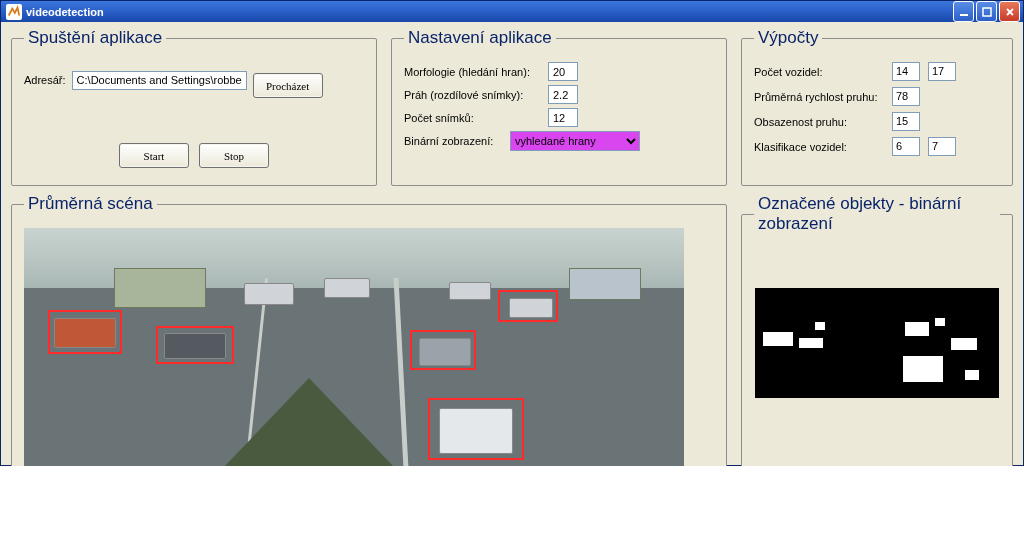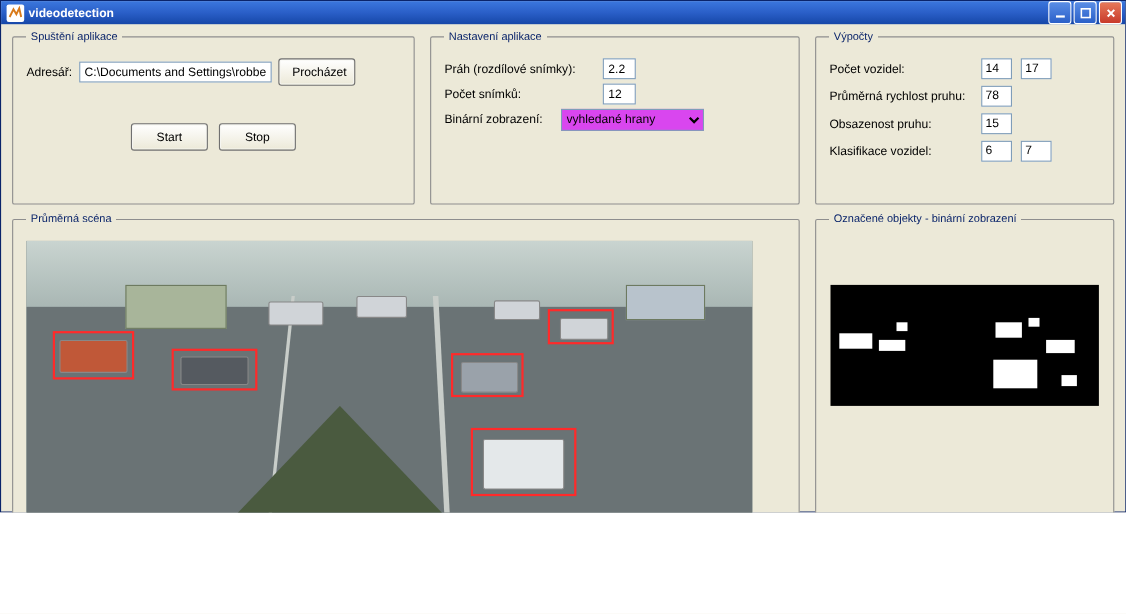--- a/index.html
+++ b/index.html
@@ -8,28 +8,28 @@
   .titlebar .app-icon{width:16px;height:16px;margin:0 4px 0 2px;background:#fff;border-radius:2px;display:inline-flex;align-items:center;justify-content:center;}
   .titlebar .app-icon svg{width:14px;height:14px;}
   .titlebar .title{flex:1;}
   .win-buttons{display:flex;gap:2px;}
   .win-btn{width:21px;height:21px;border:1px solid #fff;border-radius:3px;display:flex;align-items:center;justify-content:center;color:#fff;font-weight:bold;font-size:10px;box-sizing:border-box;}
   .win-min,.win-max{background:linear-gradient(to bottom,#5a8ee6,#2a5fc8);}
   .win-close{background:linear-gradient(to bottom,#e67a5a,#c83a2a);}
   .content{flex:1;padding:6px 10px 10px 10px;display:flex;flex-direction:column;gap:8px;}
   .row{display:flex;gap:14px;}
   fieldset.panel{border:1px solid #8e8e8e;border-radius:2px;background:#ece9d8;padding:14px 12px 12px 12px;margin:0;}
-  fieldset.panel>legend{color:#0a246a;padding:0 4px;font-size:10px;}
+  fieldset.panel>legend{color:#0a246a;padding:0 4px;font-size:17px;}
   .p-launch{flex:0 0 340px;height:130px;}
   .p-settings{flex:0 0 310px;height:130px;}
   .p-calc{flex:1;height:130px;}
   .lbl{color:#000;}
   .txt{background:#fff;border:1px solid #7f9db9;height:19px;box-sizing:border-box;padding:2px 4px;font-size:11px;font-family:inherit;}
   .valbox{background:#fff;border:1px solid #7f9db9;height:19px;width:28px;box-sizing:border-box;padding:2px 3px;text-align:left;font-size:11px;}
-  .btn-xp{background:linear-gradient(to bottom,#fff,#ece9d8);border:1px solid #707070;border-radius:3px;height:25px;padding:0 12px;font-size:11px;font-family:Liberation Sans, sans-serif;cursor:default;box-shadow:inset 0 0 0 1px #f5f5f0;}
+  .btn-xp{background:linear-gradient(to bottom,#fff,#ece9d8);border:1px solid #707070;border-radius:3px;height:25px;padding:0 12px;font-size:11px;font-family:Liberation Serif, serif;cursor:default;box-shadow:inset 0 0 0 1px #f5f5f0;margin-top:11px;}
   select.combo{background:#d946ef;border:1px solid #7f9db9;height:20px;font-size:11px;font-family:inherit;}
   .form-row{display:flex;align-items:center;gap:6px;margin-bottom:4px;}
   .form-row .lbl{min-width:118px;}
   .calc-row{display:flex;align-items:center;gap:8px;margin-bottom:6px;}
   .calc-row .lbl{min-width:130px;}
   .scene-row{display:flex;gap:14px;flex:1;}
   .p-scene{flex:0 0 690px;}
   .p-binary{flex:1;margin-top:62px;}
   .scene-img{width:660px;height:255px;background:#7a8a8a;position:relative;overflow:hidden;}
   
@@ -86,20 +86,24 @@
           <button class="btn-xp" style="height:25px;width:70px;">Procházet</button>
         </div>
         <div class="btn-row">
           <button class="btn-xp" style="width:70px;">Start</button>
           <button class="btn-xp" style="width:70px;">Stop</button>
         </div>
       </fieldset>
 
       <fieldset class="panel p-settings">
         <legend>Nastavení aplikace</legend>
+        <div class="form-row">
+          <span class="lbl" style="min-width:138px;">Morfologie (hledání hran):</span>
+          <input class="txt" style="width: 30px;" value="20">
+        </div>
         <div class="form-row">
           <span class="lbl" style="min-width:138px;">Práh (rozdílové snímky):</span>
           <input class="txt" style="width: 30px;" value="2.2">
         </div>
         <div class="form-row">
           <span class="lbl" style="min-width:138px;">Počet snímků:</span>
           <input class="txt" style="width: 30px;" value="12">
         </div>
         <div class="form-row">
           <span class="lbl" style="min-width:100px;">Binární zobrazení:</span>

